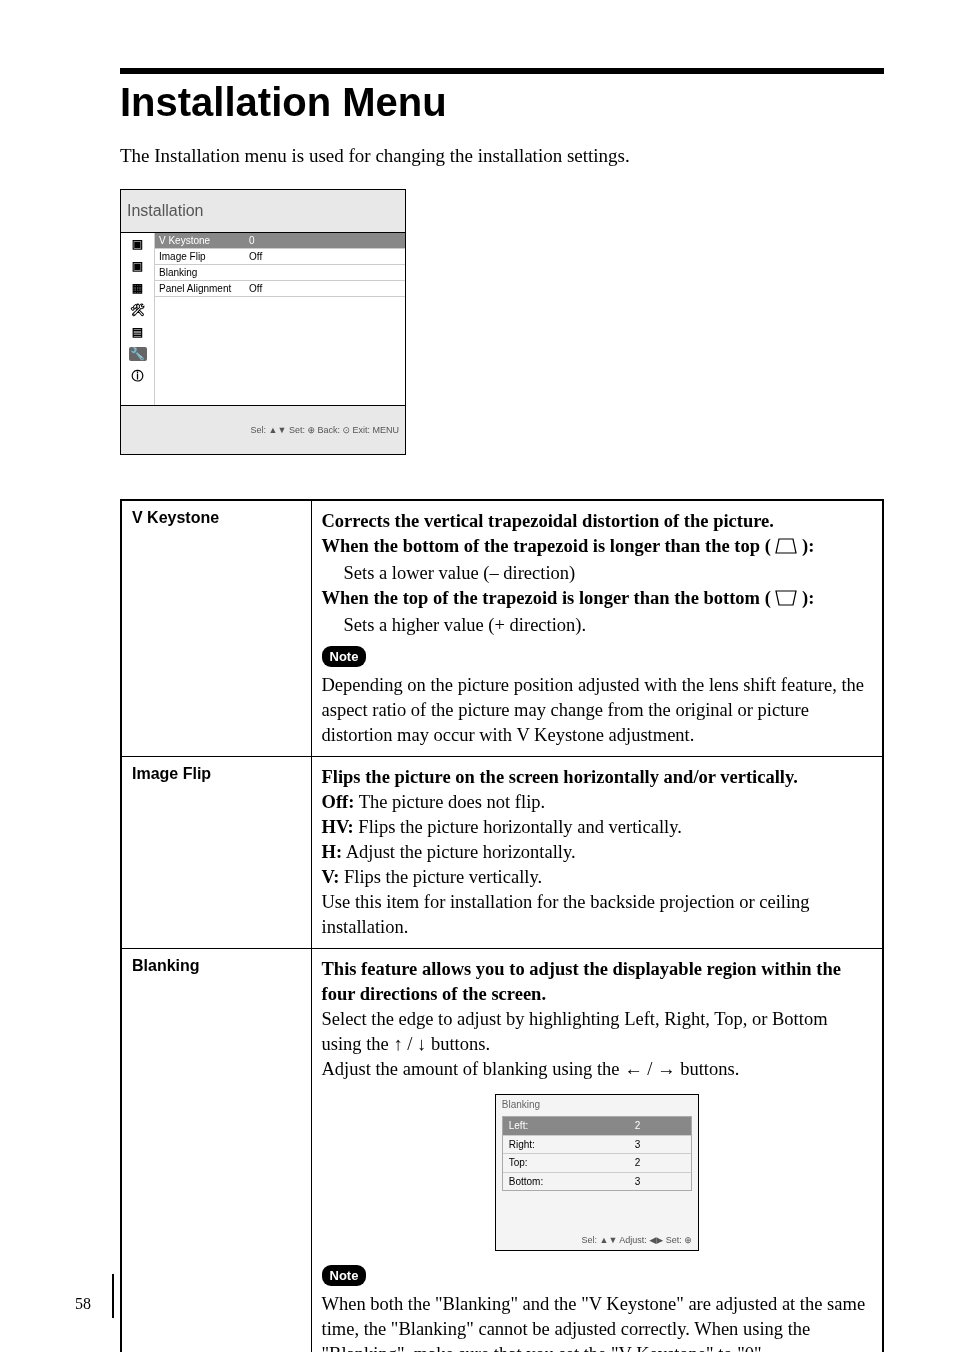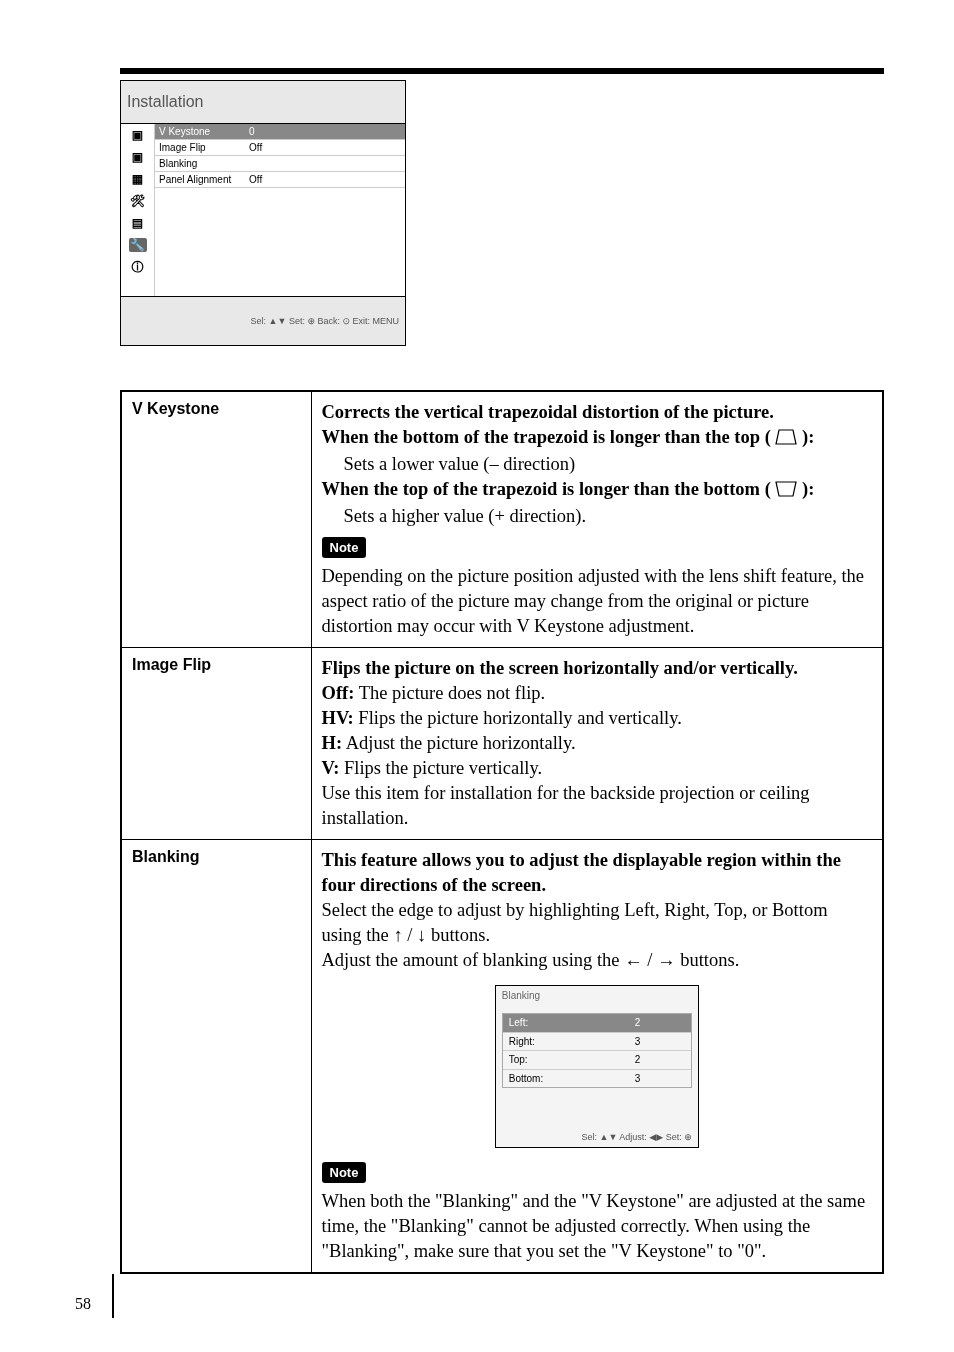--- a/index.html
+++ b/index.html
@@ -119,21 +119,21 @@
   .bold { font-weight: bold; }
   .indent { padding-left: 22px; }
   .note-pill {
     display: inline-block;
     background: #000;
     color: #fff;
     font-family: Arial, Helvetica, sans-serif;
     font-weight: bold;
     font-size: 13px;
     padding: 2px 8px;
-    border-radius: 3px;
+    border-radius: 9px;
     margin: 8px 0 6px 0;
   }
   .trap-outline {
     display:inline-block; position:relative; vertical-align:-2px;
   }
   .arrow-up::before { content: "↑"; font-weight: bold;}
   .arrow-down::before { content: "↓"; font-weight: bold;}
   .arrow-left::before { content: "←"; font-weight: bold;}
   .arrow-right::before { content: "→"; font-weight: bold;}
   .sub-osd {
@@ -142,21 +142,21 @@
     border: 1px solid #000;
     font-family: Arial, Helvetica, sans-serif;
     font-size: 10px;
     background: #f4f4f4;
   }
   .sub-osd-title {
     padding: 3px 6px;
     color: #666;
   }
   .sub-osd-list {
-    margin: 8px 6px;
+    margin: 2px 6px;
     border: 1px solid #aaa;
   }
   .sub-osd-row {
     display: flex;
     padding: 2px 6px;
     border-bottom: 1px solid #ccc;
   }
   .sub-osd-row:last-child { border-bottom: none; }
   .sub-osd-row.sel {
     background: #888;
@@ -185,20 +185,22 @@
     width: 2px;
     height: 44px;
     background: #000;
   }
 </style>
 </head>
 <body>
 
 <div class="page">
   <div class="thick-rule"></div>
+  <h1 class="page-title">Installation Menu</h1>
+  <p class="intro">The Installation menu is used for changing the installation settings.</p>
 
   <div class="osd">
     <div class="osd-title">Installation</div>
     <div class="osd-body">
       <div class="osd-icons">
         <span>▣</span>
         <span>▣</span>
         <span>▦</span>
         <span>🛠</span>
         <span>▤</span>

